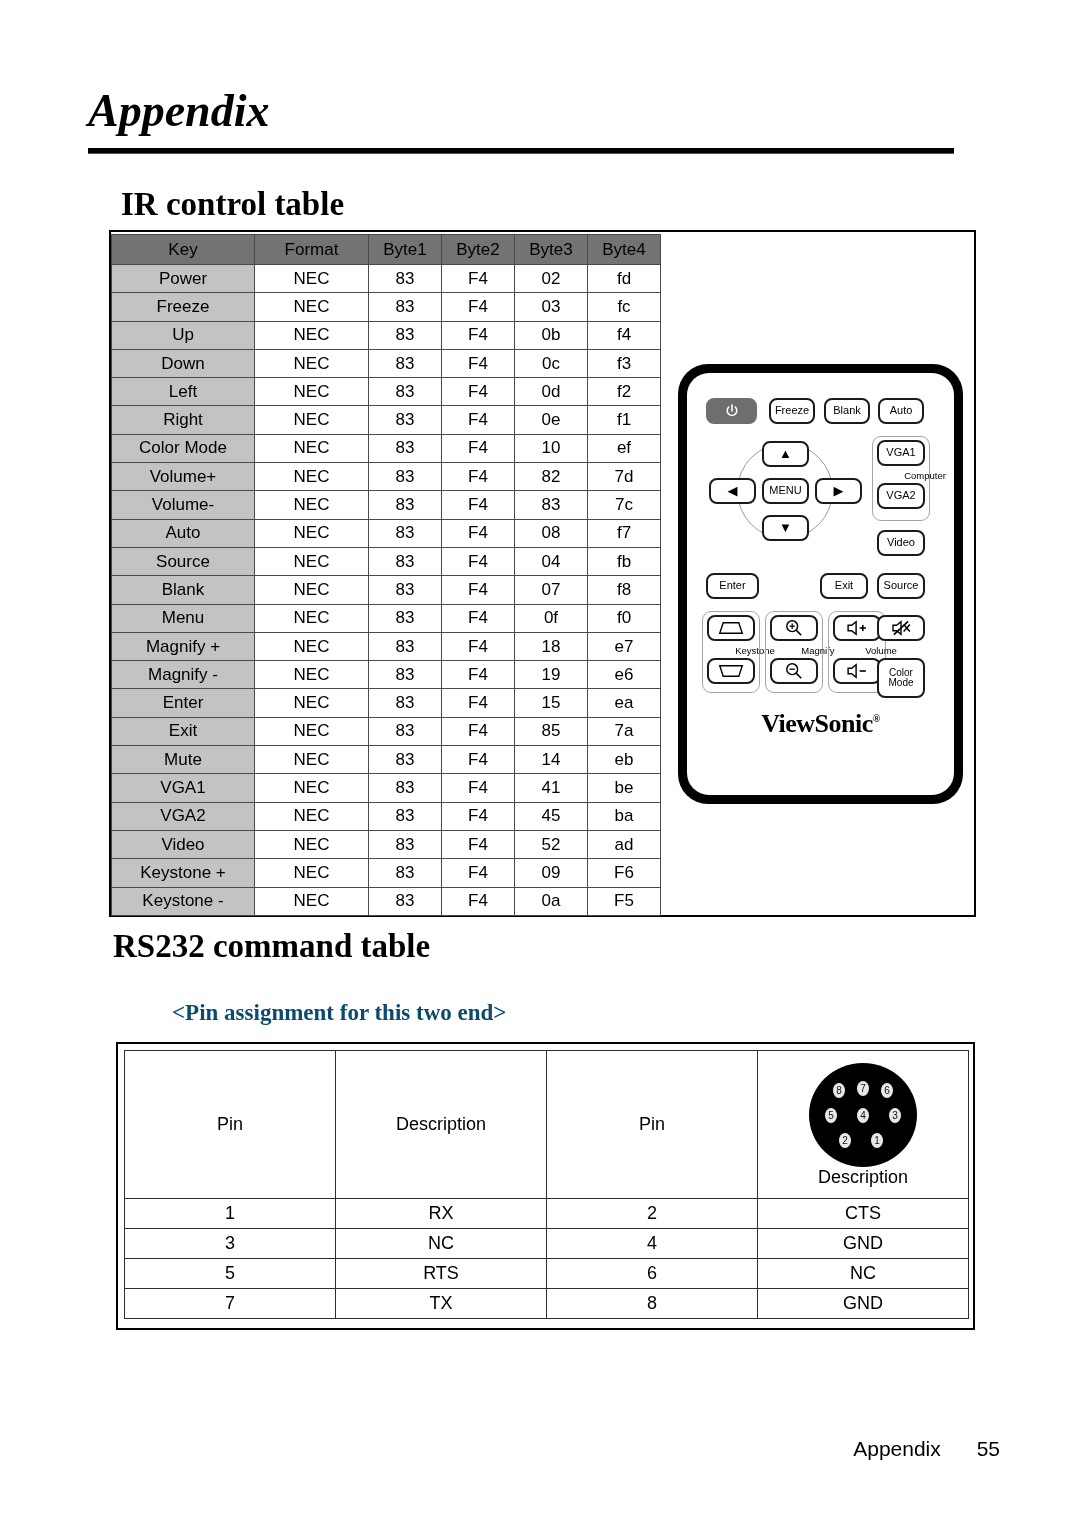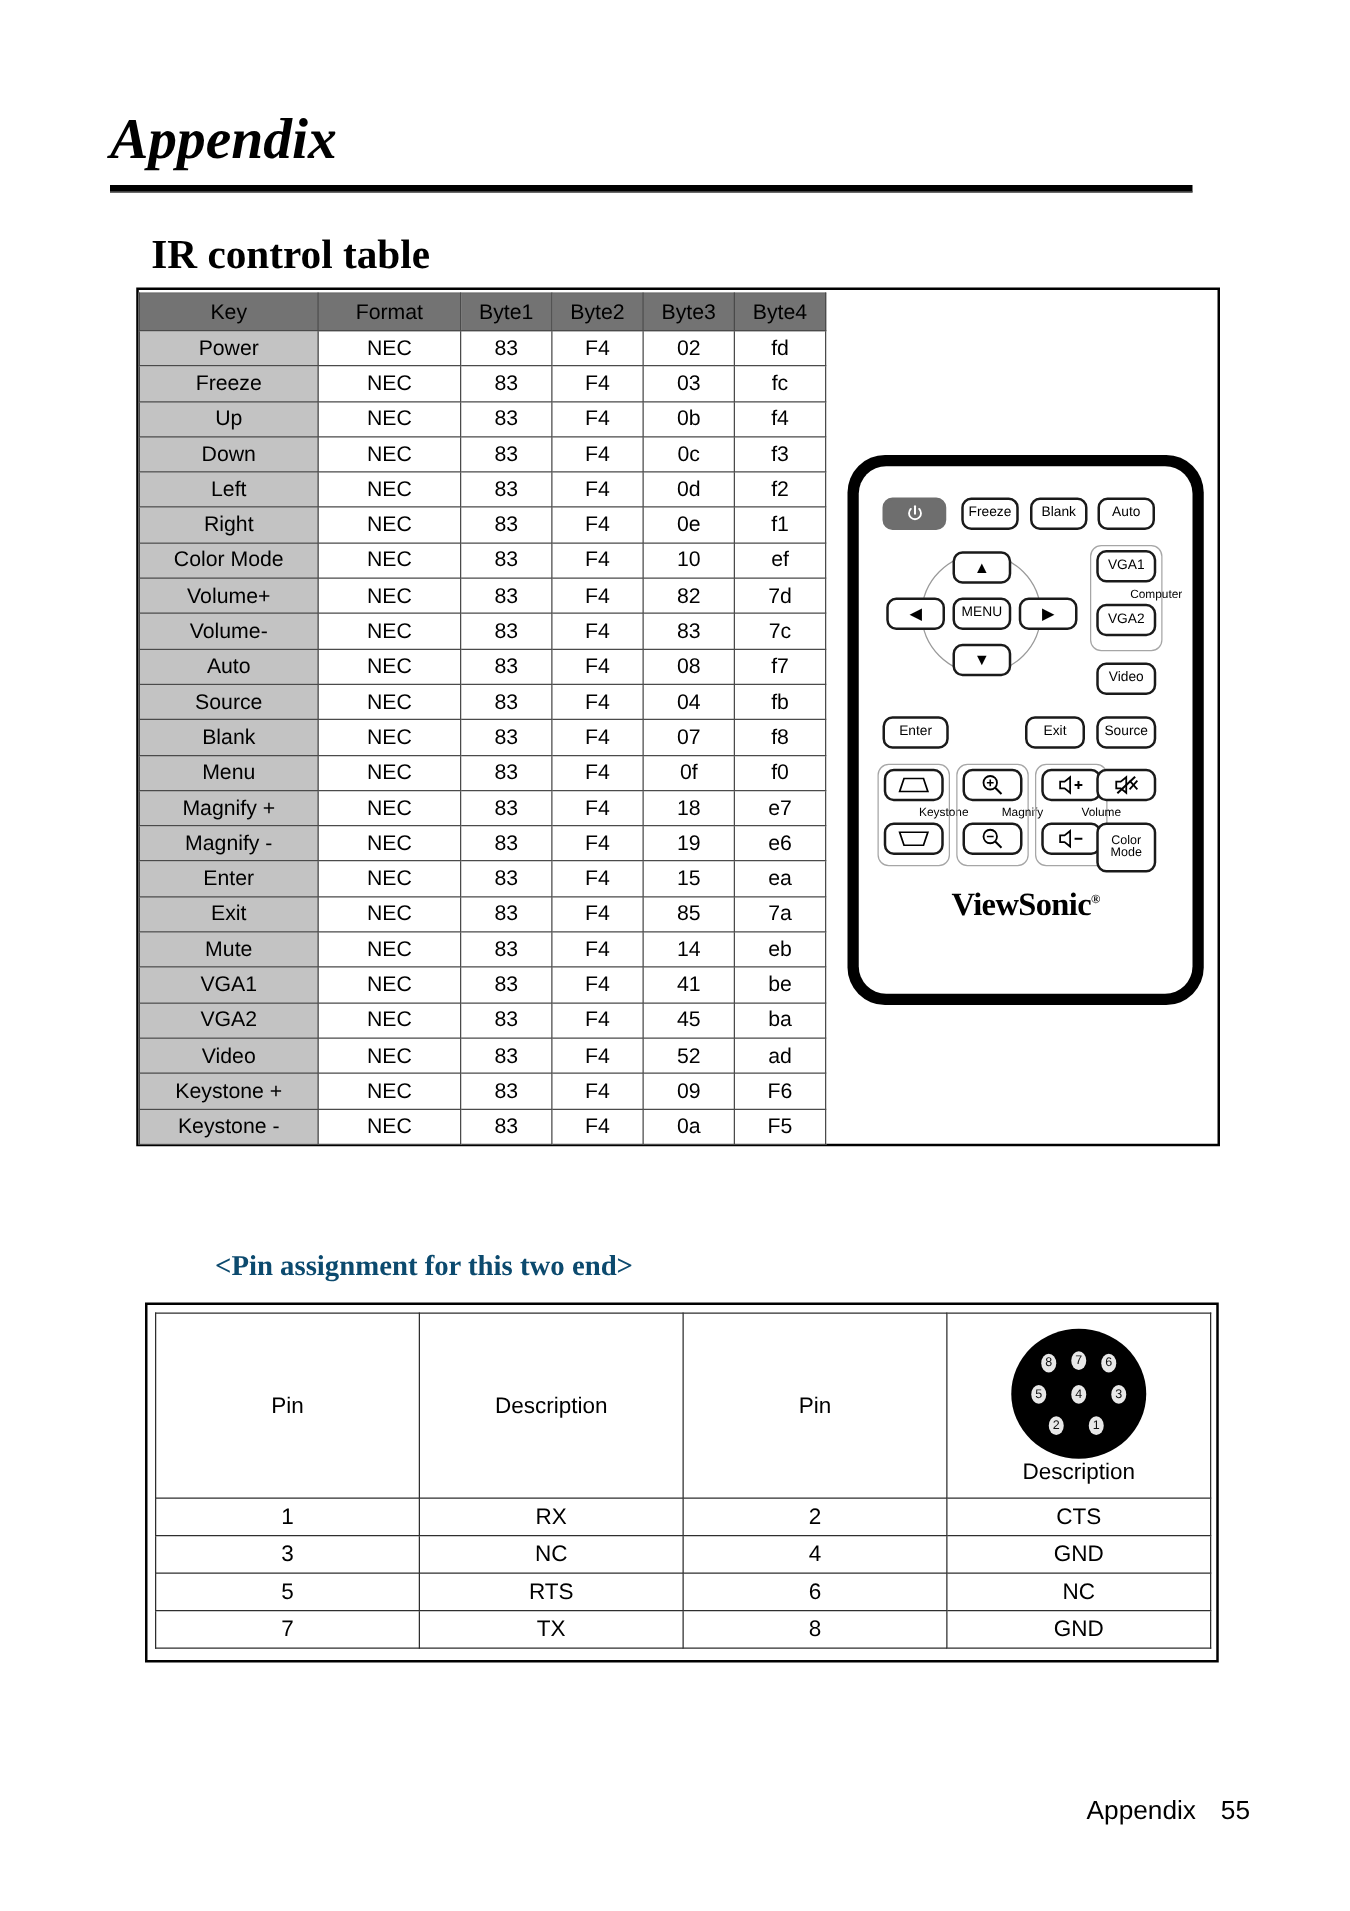--- a/index.html
+++ b/index.html
@@ -217,21 +217,21 @@
   
   .footer {
     position: absolute;
     left: 0;
     top: 1437px;
     width: 1000px;
     text-align: right;
     font-size: 21px;
     color: #000;
   }
-  .footer .pg { display: inline-block; margin-left: 14px; text-align: right; }
+  .footer .pg { display: inline-block; margin-left: 30px; text-align: right; }
 </style>
 </head>
 <body>
 
 <div class="page">
 
   <div class="chapter-title">Appendix</div>
   <div class="title-rule"></div>
 
   <div class="section-heading" id="ir-heading">IR control table</div>
@@ -523,20 +523,21 @@
           <line x1="5" y1="16.5" x2="21" y2="1.5" stroke="#000" stroke-width="1.8"></line>
         </svg>
       </div>
       <div class="btn" style="left:190px; top:285px; width:48px; height:40px; white-space:pre-line; font-size:10px;">Color
 Mode</div>
 
       <div class="vslogo" style="left:50%; top:336px; transform:translateX(-50%);"><span>ViewSonic</span><sup>®</sup></div>
     </div>
   </div>
 
+  <div class="section-heading" id="rs232-heading">RS232 command table</div>
   <div class="sub-heading">&lt;Pin assignment for this two end&gt;</div>
 
   <div class="rs-frame"></div>
 
   <table class="rs-table">
     <tbody>
       <tr class="hdr">
         <td>Pin</td>
         <td>Description</td>
         <td>Pin</td>

